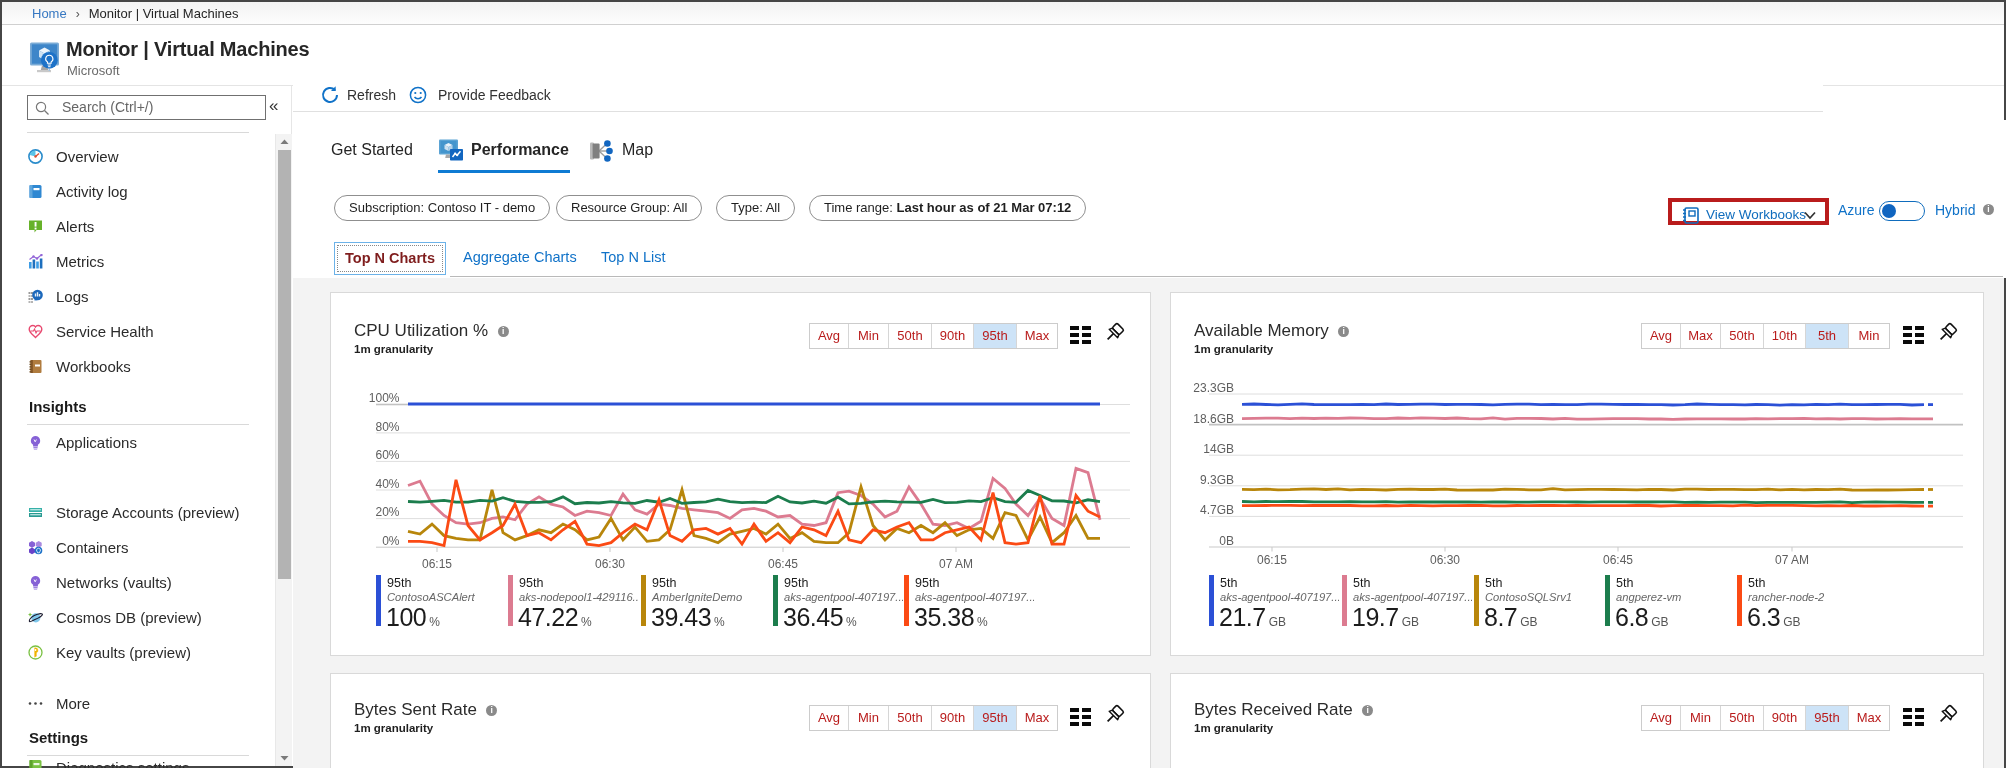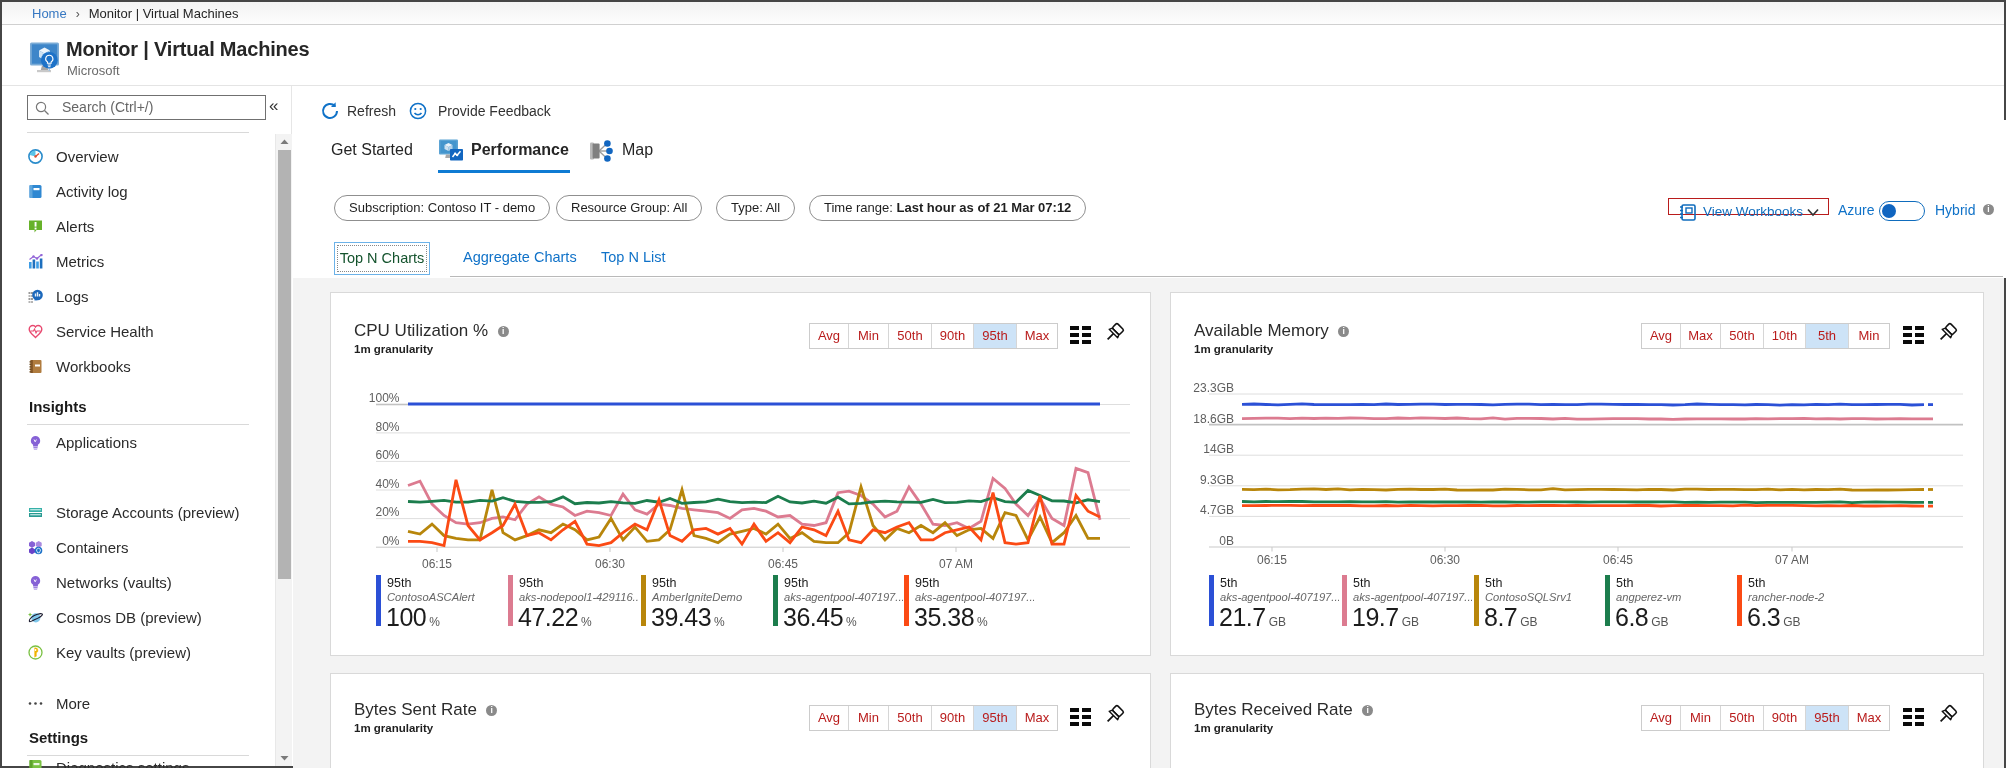--- a/index.html
+++ b/index.html
@@ -24,38 +24,38 @@
 #collapse { position:absolute; left:267px; top:10px; font-size:17px; color:#333; }
 .sdiv { position:absolute; left:25px; width:222px; border-top:1px solid #d9d9d9; }
 .mitem { position:absolute; left:0; width:272px; height:35px; font-size:15px; color:#2b2b2b; line-height:35px; }
 .mitem .lbl { position:absolute; left:54px; top:0; }
 .mitem .ic { position:absolute; left:26px; top:10px; width:15px; height:15px; }
 .mhdr { position:absolute; left:27px; font-size:15px; font-weight:bold; color:#1a1a1a; }
 #sbar { position:absolute; left:273px; top:48px; width:17px; height:632px; background:#f3f3f3; border-left:1px solid #e8e8e8; }
 #sthumb { position:absolute; left:2px; top:16px; width:13px; height:429px; background:#b3b3b3; }
 
 
-#cmdbar { left:291px; top:92px; width:1530px; height:34px; border-bottom:1px solid #e0e0e0; background:#fff; }
+#cmdbar { left:291px; top:76px; width:1530px; height:34px; border-bottom:1px solid #e0e0e0; background:#fff; }
 .cmditem { position:absolute; top:0; height:34px; font-size:14px; color:#323232; line-height:34px; }
 
 #tabs { left:291px; top:118px; width:1713px; height:158px; background:#fff; }
 .tab { position:absolute; top:21px; font-size:16px; color:#252525; }
 #perfunder { position:absolute; left:145px; top:50px; width:132px; height:3px; background:#0f7bd3; }
 
 .pill { position:absolute; top:75px; height:26px; border:1px solid #8f8f8f; border-radius:13px; font-size:13px; color:#1f1f1f; line-height:24px; text-align:center; background:#fff; padding:0 14px; white-space:nowrap; }
 
-#vw { position:absolute; left:1375px; top:78px; width:161px; height:17px; border:1px solid #b91c1c; color:#0f6cbd; font-size:13.5px; line-height:25px; background:#fff; }
+#vw { position:absolute; left:1375px; top:78px; width:161px; height:27px; border:4px solid #b91c1c; color:#0f6cbd; font-size:13.5px; line-height:25px; background:#fff; }
 #azlbl { position:absolute; left:1545px; top:82px; color:#1072c8; font-size:14px; }
 #toggle { position:absolute; left:1586px; top:81px; width:46px; height:20px; border:1px solid #0f6cbd; border-radius:10px; background:#fff; }
 #knob { position:absolute; left:2px; top:2px; width:14px; height:14px; border-radius:50%; background:#1065c0; }
 #hylbl { position:absolute; left:1642px; top:82px; color:#1072c8; font-size:14px; }
 #hyinfo { position:absolute; left:1690px; top:84px; }
 
 .subtab { position:absolute; top:129px; font-size:14.5px; }
-#tnc { position:absolute; left:41px; top:122px; width:96px; height:33px; background:#fff; border:1px solid #6cb2e8; outline:1px dotted #888; outline-offset:-4px; font-size:14.5px; font-weight:normal; color:#14532d; text-align:center; line-height:31px; }
+#tnc { position:absolute; left:41px; top:122px; width:112px; height:33px; background:#fff; border:1px solid #6cb2e8; outline:1px dotted #888; outline-offset:-4px; font-size:14.5px; font-weight:bold; color:#7f1d1d; text-align:center; line-height:31px; }
 #tabline { position:absolute; left:157px; top:156px; width:1553px; border-top:1px solid #b9b9b9; }
 
 #graybg { left:291px; top:276px; width:1711px; height:490px; background:#f3f3f3; }
 .card { position:absolute; background:#fff; border:1px solid #d9d9d9; }
 .ctitle { position:absolute; font-size:17px; color:#2b2b2b; }
 .cgran { position:absolute; font-size:11.5px; font-weight:bold; color:#1f1f1f; }
 .info { display:inline-block; width:11px; height:11px; border-radius:50%; background:#8a8a8a; color:#fff; font-size:8.5px; font-weight:bold; text-align:center; line-height:11px; vertical-align:2px; font-style:normal; }
 
 .bgroup { position:absolute; display:flex; border:1px solid #cccccc; background:#fff; height:26px; }
 .bgroup div { height:24px; line-height:24px; font-size:13px; color:#b91c1c; text-align:center; border-right:1px solid #d6d6d6; }

